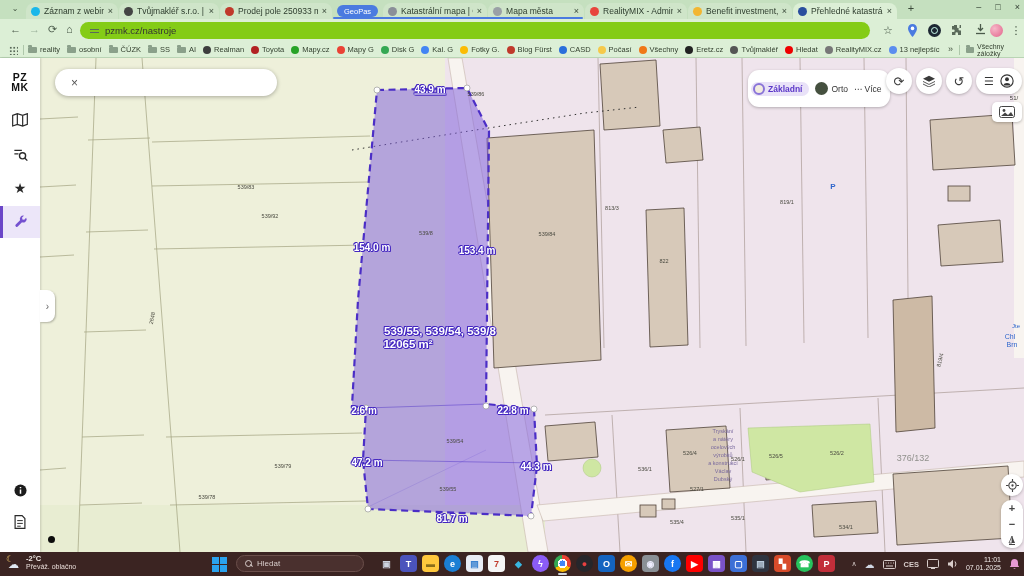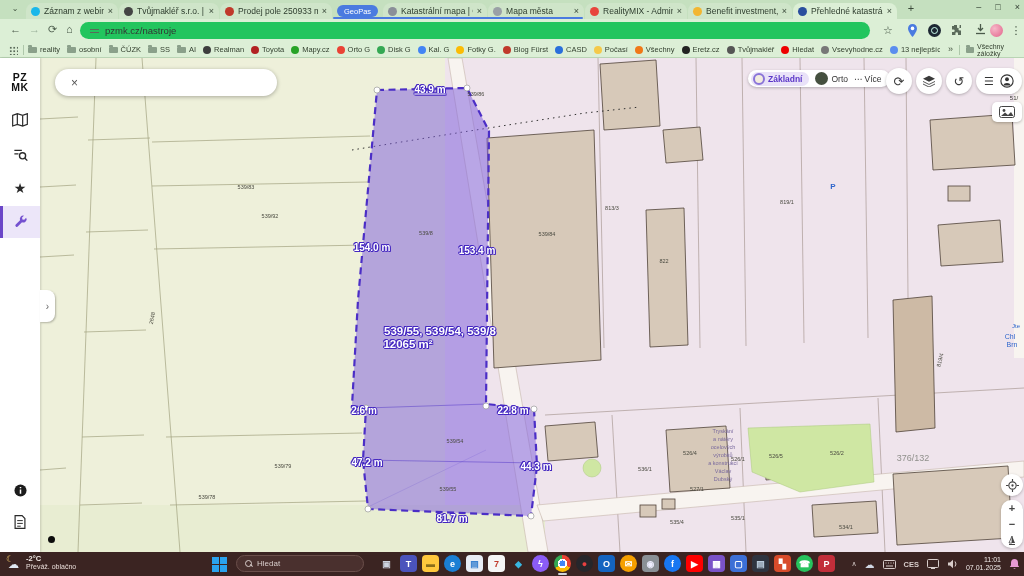--- a/index.html
+++ b/index.html
@@ -15,21 +15,21 @@
   .fav{width:9px;height:9px;border-radius:50%;flex:none;}
   .tlabel{flex:1;white-space:nowrap;overflow:hidden;}
   .tclose{font-size:9px;color:#3a4a3a;flex:none;}
   .tab-group-chip{height:12px;margin:0 4px 2px 4px;border-radius:6px;color:#fff;font-size:7.5px;
        display:flex;align-items:center;padding:0 7px;flex:none;}
   #group-line{position:absolute;left:333px;top:17px;width:250px;height:2px;background:#4a7be0;border-radius:1px;}
   #new-tab{position:absolute;left:904px;top:2px;width:14px;height:14px;font-size:11px;color:#3a4a3a;text-align:center;}
   #win-controls{position:absolute;right:4px;top:2px;display:flex;gap:14px;font-size:9px;color:#2f3b2f;}
   #addr-row{position:absolute;left:0;top:19px;width:1024px;height:23px;background:#dcefd6;}
   .navbtn{position:absolute;top:4px;font-size:11px;color:#4a5a4a;}
-  #url-pill{position:absolute;left:80px;top:3px;width:790px;height:17px;border-radius:9px;background:#22c55e;
+  #url-pill{position:absolute;left:80px;top:3px;width:790px;height:17px;border-radius:9px;background:#84cc16;
        display:flex;align-items:center;gap:6px;padding:0 10px;box-sizing:border-box;}
   .tune{width:9px;height:8px;background:
        linear-gradient(#5a6a5a,#5a6a5a) 0 2px/9px 1.2px no-repeat,
        linear-gradient(#5a6a5a,#5a6a5a) 0 5px/9px 1.2px no-repeat;}
   #url-text{font-size:9.5px;color:#333;}
   .addr-ic{position:absolute;top:3px;width:16px;height:16px;display:flex;align-items:center;justify-content:center;}
   #ext-dark{border-radius:50%;background:#1d2733;width:13px;height:13px;top:5px;}
   #ext-dark i{width:5px;height:5px;border:1px solid #cfe;border-radius:50%;}
   #avatar{width:13px;height:13px;border-radius:50%;top:5px;background:radial-gradient(circle at 35% 35%,#f6b7c8,#e2628a);}
   #bm-row{position:absolute;left:0;top:42px;width:1024px;height:16px;background:#dcefd6;border-bottom:1px solid #b9d4b4;box-sizing:border-box;}
@@ -60,21 +60,21 @@
   .sico svg{display:block;}
   #tool-active{position:absolute;left:0;top:148px;width:40px;height:32px;background:#ece6f9;border-left:3px solid #6b46c8;box-sizing:border-box;}
   #expand-btn{position:absolute;left:40px;top:232px;width:15px;height:32px;background:#fff;border-radius:0 8px 8px 0;
       box-shadow:1px 1px 2px rgba(0,0,0,.25);display:flex;align-items:center;justify-content:center;font-size:10px;color:#666;}
   
   #search-pill{position:absolute;left:55px;top:11px;width:222px;height:27px;border-radius:14px;background:#fff;
       box-shadow:0 1px 4px rgba(0,0,0,.3);display:flex;align-items:center;padding:0 10px 0 16px;box-sizing:border-box;}
   #search-input{flex:1;border:none;outline:none;font-family:"Liberation Sans",sans-serif;font-size:10.5px;color:#222;background:transparent;}
   #search-clear{font-size:12px;color:#555;}
   
-  #basemap{position:absolute;left:748px;top:12px;height:17px;border-radius:11px;background:#fff;
+  #basemap{position:absolute;left:748px;top:12px;height:37px;border-radius:11px;background:#fff;
       box-shadow:0 1px 3px rgba(0,0,0,.25);display:flex;align-items:center;gap:6px;padding:0 8px 0 3px;font-size:8.5px;}
   #bm-zakladni{display:flex;align-items:center;gap:3px;background:#e9e2f8;border-radius:9px;padding:1px 7px 1px 2px;color:#5b37c8;font-weight:bold;}
   .bm-thumb{width:12px;height:12px;border-radius:50%;background:#f2ecdf;border:2px solid #8a74d8;box-sizing:border-box;}
   #bm-orto{display:flex;align-items:center;gap:3px;color:#333;}
   .orto-thumb{width:13px;height:13px;border-radius:50%;background:#45503f;}
   #bm-vice{display:flex;align-items:center;gap:2px;color:#333;}
   .rbtn{position:absolute;width:26px;height:26px;border-radius:50%;background:#fff;box-shadow:0 1px 3px rgba(0,0,0,.25);
       display:flex;align-items:center;justify-content:center;font-size:13px;color:#3a3a3a;}
   #menu-pill{position:absolute;left:976px;top:10px;width:46px;height:26px;border-radius:13px;background:#fff;
       box-shadow:0 1px 3px rgba(0,0,0,.25);display:flex;align-items:center;justify-content:center;gap:6px;font-size:11px;color:#333;}
@@ -234,21 +234,21 @@
         <span class="bm">
           <span class="bdot" style="background: rgb(178, 34, 34);"></span>
           <span class="bmt">Toyota</span>
         </span>
         <span class="bm">
           <span class="bdot" style="background: rgb(39, 163, 39);"></span>
           <span class="bmt">Mapy.cz</span>
         </span>
         <span class="bm">
           <span class="bdot" style="background: rgb(234, 67, 53);"></span>
-          <span class="bmt">Orto G</span>
+          <span class="bmt">Mapy G</span>
         </span>
         <span class="bm">
           <span class="bdot" style="background: rgb(52, 168, 83);"></span>
           <span class="bmt">Disk G</span>
         </span>
         <span class="bm">
           <span class="bdot" style="background: rgb(66, 133, 244);"></span>
           <span class="bmt">Kal. G</span>
         </span>
         <span class="bm">
@@ -278,21 +278,21 @@
         <span class="bm">
           <span class="bdot" style="background: rgb(85, 85, 85);"></span>
           <span class="bmt">Tvůjmakléř</span>
         </span>
         <span class="bm">
           <span class="bdot" style="background: rgb(238, 0, 0);"></span>
           <span class="bmt">Hledat</span>
         </span>
         <span class="bm">
           <span class="bdot" style="background: rgb(119, 119, 119);"></span>
-          <span class="bmt">Vsevyhodne.cz</span>
+          <span class="bmt">RealityMIX.cz</span>
         </span>
         <span class="bm">
           <span class="bdot" style="background: rgb(91, 141, 239);"></span>
           <span class="bmt">13 nejlepších zdrojů…</span>
         </span>
       </div>
     <span id="bm-more">»</span>
     <span class="vdiv" style="left:959px"></span>
     <span id="all-bm">
       <span class="bfolder"></span>

